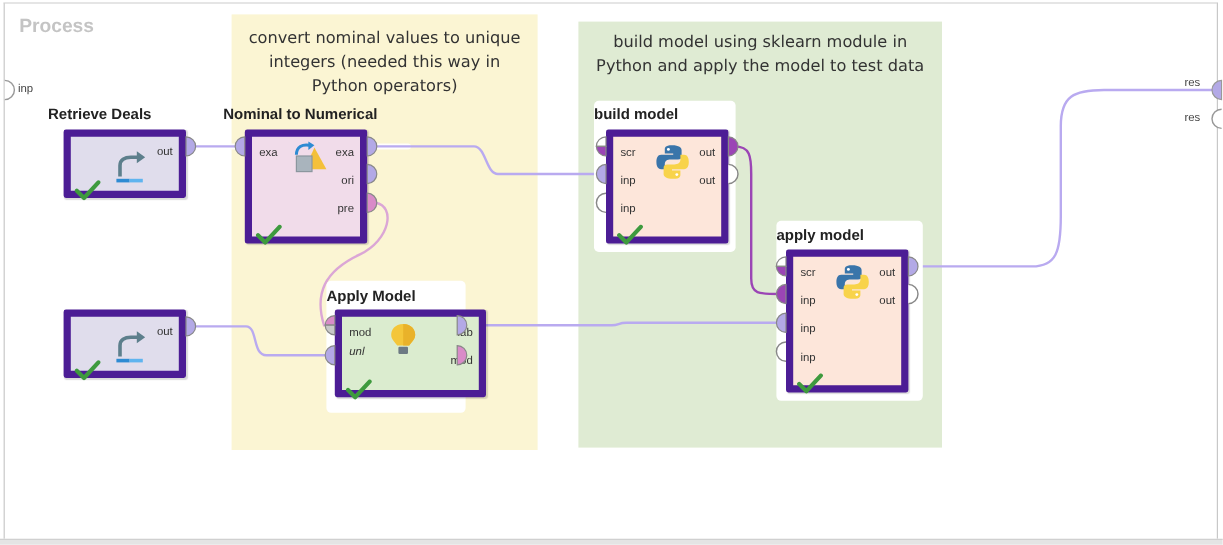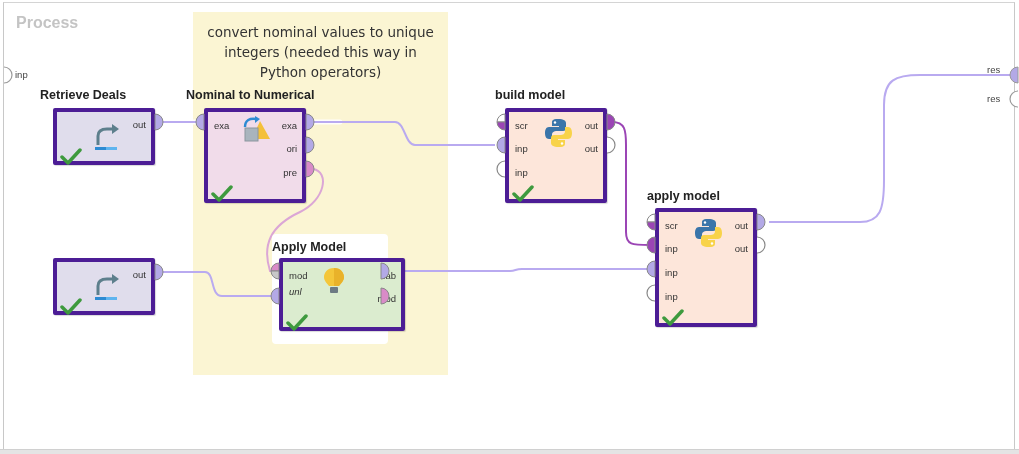--- a/index.html
+++ b/index.html
@@ -8,41 +8,44 @@
   .frame { position:absolute; left:3px; top:2px; width:1012px; height:447px; border-left:1px solid #c8c8c8; border-right:1px solid #c8c8c8; border-top:1px solid #d4d4d4; box-sizing:border-box; }
   .bottombar { position:absolute; left:0; top:449px; width:1019px; height:5px; background:#e4e4e4; border-top:1px solid #d0d0d0; }
   .proc-title { position:absolute; left:16px; top:14px; font-size:16px; font-weight:bold; color:#c4c4c4; font-family:"Liberation Sans", sans-serif; }
   .note { position:absolute; text-align:center; color:#333; font-size:13.5px; line-height:20px; font-family:"DejaVu Sans", sans-serif; }
   .note.yellow { left:193px; top:12px; width:255px; height:363px; background:#fbf5d3; }
   .note.green  { left:482px; top:18px; width:303px; height:355px; background:#dfebd3; }
   .note .text { padding-top:8px; }
   .note.green .text { padding-top:8px; }
   .op-title { position:absolute; font-family:"Liberation Sans", sans-serif; font-weight:bold; font-size:12.5px; color:#222; text-align:left; white-space:nowrap; }
   .op-title-bg { position:absolute; background:#fff; border-radius:4px; }
-  .op { position:absolute; border:4px solid #4c1d95; border-radius:2px; box-sizing:border-box; box-shadow:1px 1px 1px rgba(0,0,0,0.15); }
+  .op { position:absolute; border:6px solid #4c1d95; border-radius:2px; box-sizing:border-box; box-shadow:1px 1px 1px rgba(0,0,0,0.15); }
   .op.retrieve { background:#e0ddec; }
   .op.n2n { background:#f1dcea; }
   .op.apply { background:#dbeccf; }
   .op.python { background:#fde6da; }
   .port-label { position:absolute; font-size:9.5px; color:#333; font-family:"Liberation Sans", sans-serif; }
   .check { position:absolute; }
   .ext-label { position:absolute; font-size:9.5px; color:#444; font-family:"Liberation Sans", sans-serif; }
   svg { position:absolute; left:0; top:0; }
 </style>
 </head>
 <body>
 
 <div id="canvas">
   <div class="frame"></div>
   <div class="bottombar"></div>
 
   <div class="proc-title">Process</div>
 
   <div class="note yellow">
     <div class="text" style="padding:10px 10px 0 10px;">convert nominal values to unique integers (needed this way in Python operators)</div>
+  </div>
+  <div class="note green">
+    <div class="text" style="padding:7px 8px 0 8px;">build model using sklearn module in Python and apply the model to test data</div>
   </div>
 
   <svg width="1019" height="454">
     <g fill="none" stroke-linecap="round">
 
       <g stroke="#ffffff" stroke-width="5" opacity="0.9">
         <path d="M160,122 L202,122"></path>
         <path d="M313,122 C350,122 312,122 312,122 L312,122 C330,122 340,122 340,122"></path>
       </g>
       <path d="M160,122 L202,122" stroke="#b9aaf0" stroke-width="2"></path>

